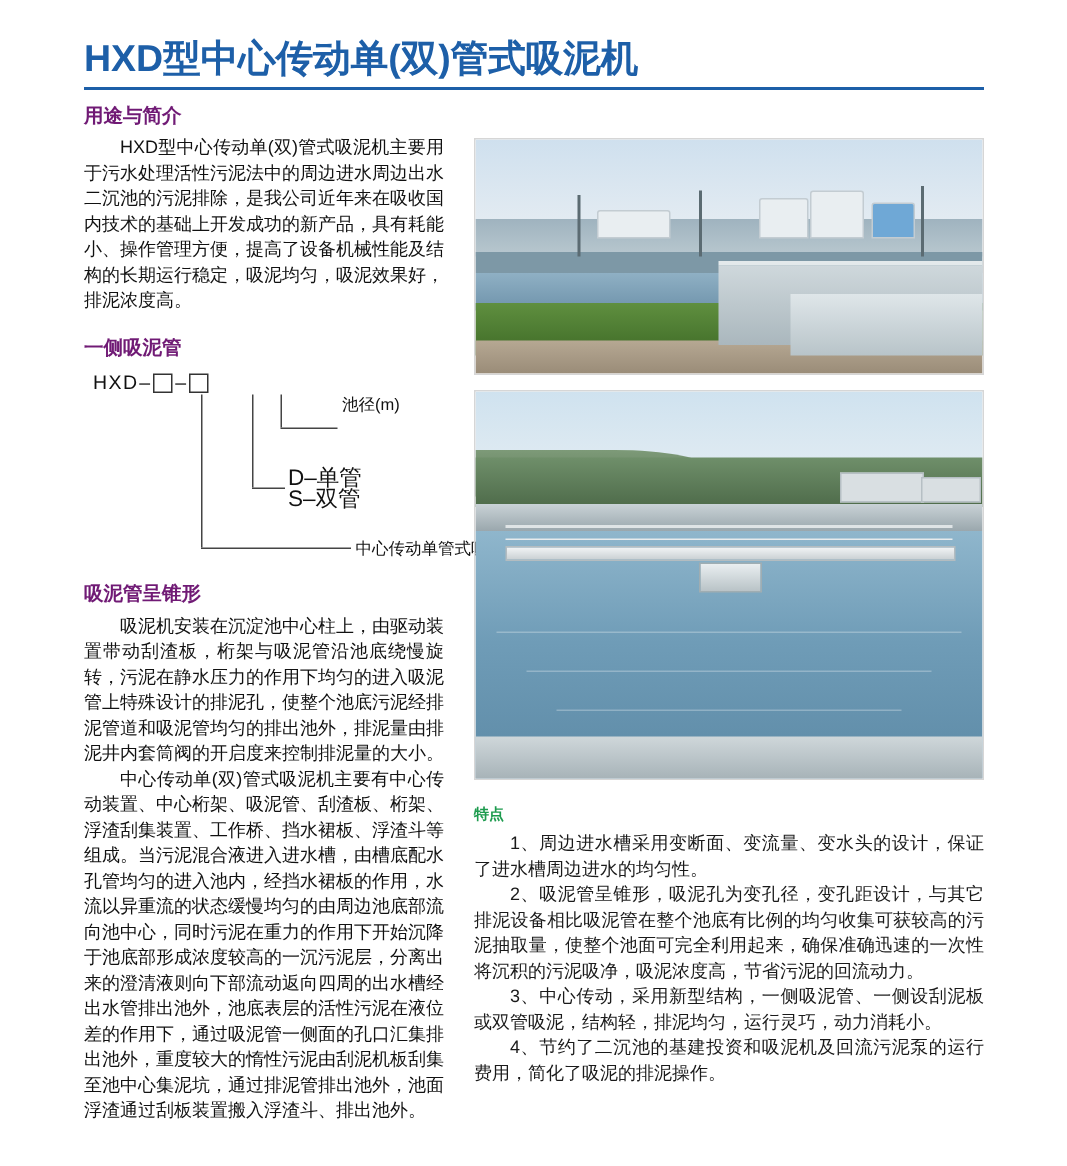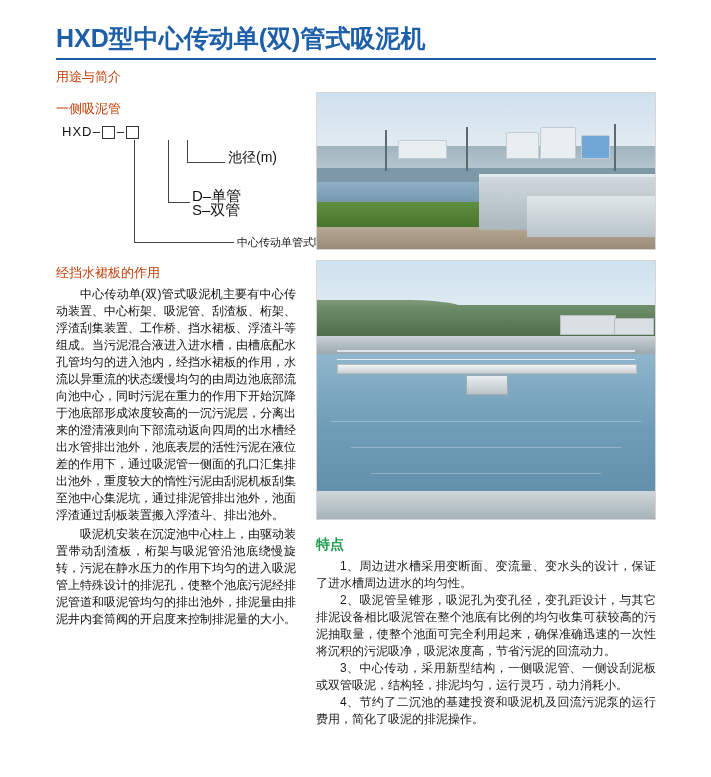--- a/index.html
+++ b/index.html
@@ -49,23 +49,23 @@
     width: 240px;
   }
   .col-right {
     position: absolute;
     left: 316px;
     top: 92px;
     width: 340px;
   }
 
   .sec-head {
-    color: #c2410c;
+    color: #701a75;
     font-size: 13px;
-    font-weight: normal;
+    font-weight: bold;
     margin: 0 0 4px 0;
     line-height: 18px;
   }
   .body-text {
     font-size: 12px;
     line-height: 17px;
     color: #111111;
     text-align: justify;
     text-justify: inter-ideograph;
     margin: 0;
@@ -102,21 +102,21 @@
     display: inline-block;
     width: 9px;
     text-align: center;
   }
   .leader {
     position: absolute;
     background: #444;
   }
   .v1 { left: 131px; top: 16px; width: 1px; height: 22px; }
   .h1 { left: 131px; top: 38px; width: 38px; height: 1px; }
-  .lbl1 { position: absolute; left: 172px; top: 25px; font-size: 14px; color: #111; white-space: nowrap;}
+  .lbl1 { position: absolute; left: 172px; top: 15px; font-size: 11px; color: #111; white-space: nowrap;}
 
   .v2 { left: 112px; top: 16px; width: 1px; height: 62px; }
   .h2 { left: 112px; top: 78px; width: 22px; height: 1px; }
   .lbl2 { position: absolute; left: 136px; top: 65px; font-size: 15px; color: #111; white-space: nowrap; line-height: 14px;}
 
   .v3 { left: 78px; top: 16px; width: 1px; height: 102px; }
   .h3 { left: 78px; top: 118px; width: 100px; height: 1px; }
   .lbl3 { position: absolute; left: 181px; top: 111px; font-size: 11px; color: #111; white-space: nowrap;}
 
   
@@ -125,21 +125,21 @@
     width: 340px;
     overflow: hidden;
     border: 1px solid #d6d6d6;
     box-sizing: border-box;
   }
   .photo1 { height: 158px; }
   .photo2 { height: 260px; margin-top: 10px; }
 
   .feat-head {
     color: #1d9b4e;
-    font-size: 14px;
+    font-size: 10px;
     font-weight: bold;
     margin: 16px 0 4px 0;
     font-family: Liberation Mono, monospace;
   }
   .feat-p {
     font-size: 12px;
     line-height: 17px;
     text-align: justify;
     text-justify: inter-ideograph;
     margin: 0;
@@ -193,20 +193,21 @@
 <body>
 
 <div class="page">
 
   <div class="title">HXD型中心传动单(双)管式吸泥机</div>
   <div class="rule"></div>
 
   <div class="col-left">
 
     <div class="sec-head">用途与简介</div>
+    <p class="body-text indent">HXD型中心传动单(双)管式吸泥机主要用于污水处理活性污泥法中的周边进水周边出水二沉池的污泥排除，是我公司近年来在吸收国内技术的基础上开发成功的新产品，具有耗能小、操作管理方便，提高了设备机械性能及结构的长期运行稳定，吸泥均匀，吸泥效果好，排泥浓度高。</p>
 
     <div class="sec-head" style="margin-top:14px;">一侧吸泥管</div>
 
     <div class="model-box">
       <div class="model-code">
         <span>HXD</span><span class="dash">–</span><span class="sq"></span><span class="dash">–</span><span class="sq"></span>
       </div>
 
       <div class="leader v1"></div>
       <div class="leader h1"></div>
@@ -217,23 +218,23 @@
       <div class="lbl2">
         <div>D–单管</div>
         <div>S–双管</div>
       </div>
 
       <div class="leader v3"></div>
       <div class="leader h3"></div>
       <div class="lbl3">中心传动单管式吸泥机</div>
     </div>
 
-    <div class="sec-head" style="margin-top:20px;">经挡水裙板的作用</div>
+    <div class="sec-head" style="margin-top:20px;">吸泥管呈锥形</div>
+    <p class="body-text indent" style="margin-top:2px;">吸泥机安装在沉淀池中心柱上，由驱动装置带动刮渣板，桁架与吸泥管沿池底绕慢旋转，污泥在静水压力的作用下均匀的进入吸泥管上特殊设计的排泥孔，使整个池底污泥经排泥管道和吸泥管均匀的排出池外，排泥量由排泥井内套筒阀的开启度来控制排泥量的大小。</p>
     <p class="body-text indent">中心传动单(双)管式吸泥机主要有中心传动装置、中心桁架、吸泥管、刮渣板、桁架、浮渣刮集装置、工作桥、挡水裙板、浮渣斗等组成。当污泥混合液进入进水槽，由槽底配水孔管均匀的进入池内，经挡水裙板的作用，水流以异重流的状态缓慢均匀的由周边池底部流向池中心，同时污泥在重力的作用下开始沉降于池底部形成浓度较高的一沉污泥层，分离出来的澄清液则向下部流动返向四周的出水槽经出水管排出池外，池底表层的活性污泥在液位差的作用下，通过吸泥管一侧面的孔口汇集排出池外，重度较大的惰性污泥由刮泥机板刮集至池中心集泥坑，通过排泥管排出池外，池面浮渣通过刮板装置搬入浮渣斗、排出池外。</p>
-    <p class="body-text indent" style="margin-top:2px;">吸泥机安装在沉淀池中心柱上，由驱动装置带动刮渣板，桁架与吸泥管沿池底绕慢旋转，污泥在静水压力的作用下均匀的进入吸泥管上特殊设计的排泥孔，使整个池底污泥经排泥管道和吸泥管均匀的排出池外，排泥量由排泥井内套筒阀的开启度来控制排泥量的大小。</p>
   </div>
 
   <div class="col-right">
 
     <div class="photo photo1">
       <div class="p1-sky"></div>
       <div class="p1-far"></div>
       <div class="p1-tank" style="left:56%; top:25%; width:9%; height:16%;"></div>
       <div class="p1-tank" style="left:66%; top:22%; width:10%; height:19%;"></div>
       <div class="p1-tank b" style="left:78%; top:27%; width:8%; height:14%;"></div>

